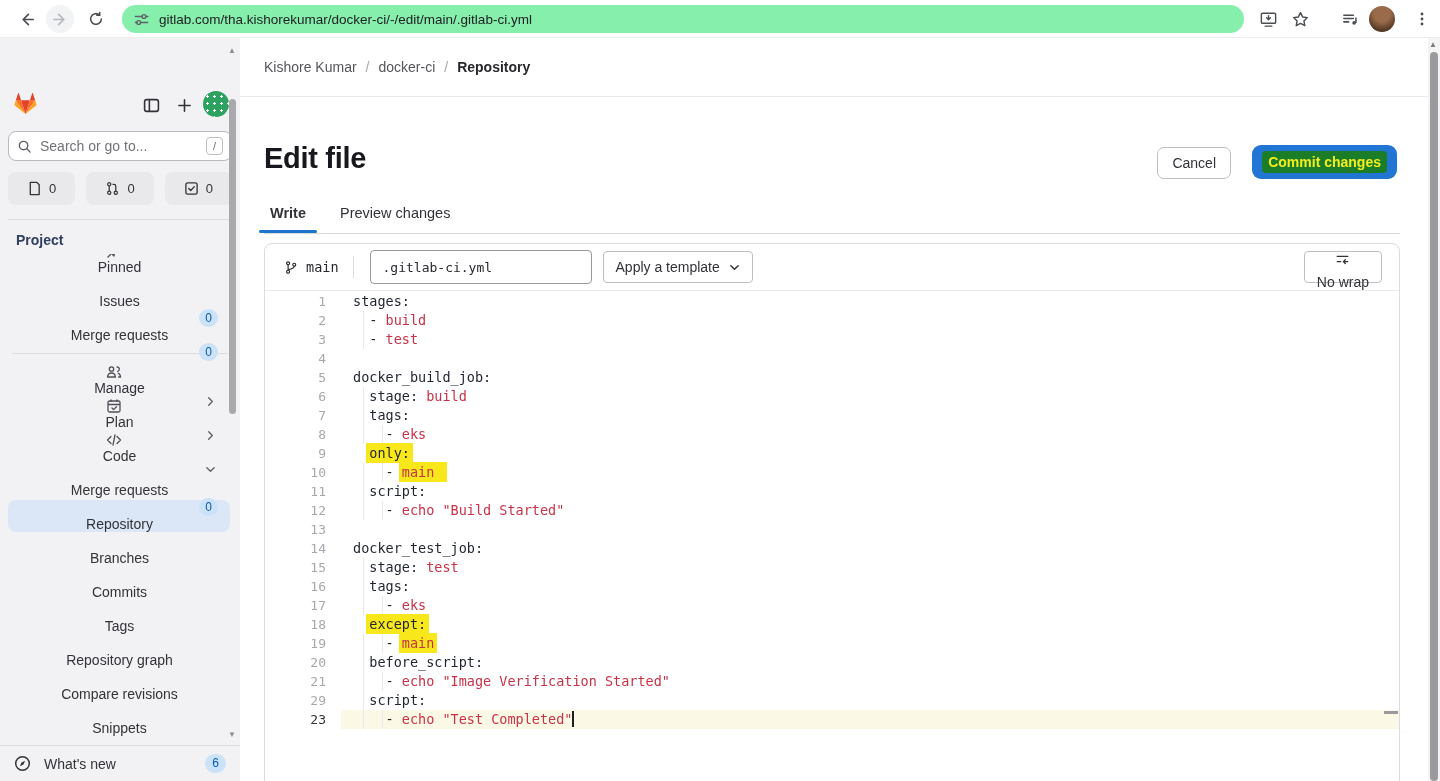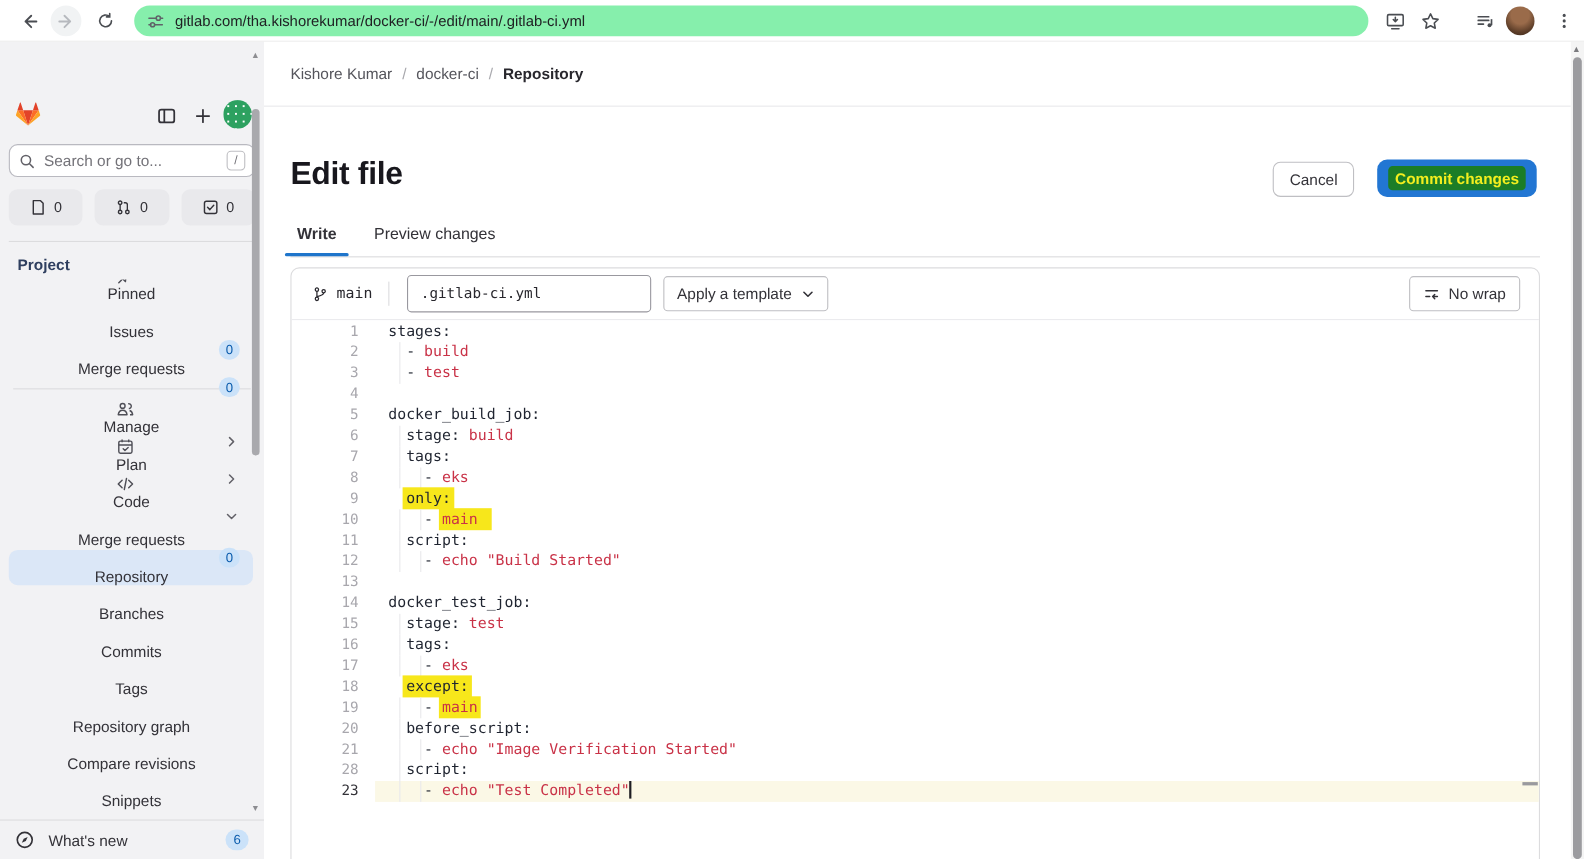--- a/index.html
+++ b/index.html
@@ -69,21 +69,21 @@
   .tab.write::after{content:"";position:absolute;left:-5px;right:-5px;bottom:0;height:3px;background:#1f75cb;border-radius:2px;}
   .tab.preview{left:70px;}
 
   
   .card{position:absolute;left:24px;top:205px;width:1136px;height:549px;border:1px solid #dcdcde;border-radius:8px;background:#fff;}
   .etoolbar{position:absolute;top:0;left:0;right:0;height:47px;border-bottom:1px solid #ebebee;display:flex;align-items:center;padding:0 17px 0 19px;}
   .branch{display:flex;align-items:center;gap:8px;font-family:"DejaVu Sans Mono",monospace;font-size:13.5px;color:#28272d;}
   .vsep{width:1px;height:22px;background:#dcdcde;margin:0 16px 0 14px;}
   .fninput{width:222px;height:34px;border:1px solid #99989f;border-radius:4px;font-family:"DejaVu Sans Mono",monospace;font-size:13px;color:#28272d;padding:0 12px;background:#fff;}
   .tplbtn{margin-left:11px;height:32px;padding:4px 12px;background:#fff;border:1px solid #bfbfc3;border-radius:4px;font-size:14px;color:#333238;display:flex;align-items:center;gap:9px;cursor:pointer;}
-  .wrapbtn{margin-left:auto;height:32px;padding:0 12px;background:#fff;border:1px solid #bfbfc3;border-radius:4px;font-size:14px;color:#333238;display:flex;align-items:center;gap:8px;cursor:pointer;}
+  .wrapbtn{margin-left:auto;height:32px;padding:0 12px;background:#fff;border:1px solid #bfbfc3;border-radius:4px;font-size:14px;color:#333238;display:flex;align-items:center;gap:8px;cursor:pointer;flex-direction:column;}
   .codearea{position:absolute;top:48px;left:0;right:0;bottom:0;overflow:hidden;font-family:"DejaVu Sans Mono",monospace;border-radius:0 0 8px 8px;}
   .cl{position:relative;height:19px;}
   .cl .ln{position:absolute;left:0;top:0;width:61px;text-align:right;font-size:13px;line-height:19px;color:#a8a7ad;}
   .cl.active .ln{color:#333238;}
   .cl.active::before{content:"";position:absolute;left:76px;right:0;top:0;bottom:0;background:#fbf8e6;}
   .cl .lc{position:absolute;left:88px;top:0;white-space:pre;font-size:13.5px;line-height:19px;}
   .tk-k{color:#1f2430;}
   .tk-v{color:#c93247;}
   .hl{background:#f7e71b;padding:2px 3px;margin:-2px -3px;}
   .hl.ext{padding-right:13px;margin-right:-13px;}
@@ -490,21 +490,21 @@
             <span class="lc"><span class="tk-k">  before_script:</span></span>
           </div>
           <div class="cl">
             <span class="guide" style="left: calc(1ch + 88px);"></span>
             <span class="guide" style="left: calc(3ch + 88px);"></span>
             <span class="ln">21</span>
             <span class="lc"><span class="tk-k">    - </span><span class="tk-v">echo "Image Verification Started"</span></span>
           </div>
           <div class="cl">
             <span class="guide" style="left: calc(1ch + 88px);"></span>
-            <span class="ln">28</span>
+            <span class="ln">29</span>
             <span class="lc"><span class="tk-k">  script:</span></span>
           </div>
           <div class="cl active">
             <span class="guide" style="left: calc(1ch + 88px);"></span>
             <span class="guide" style="left: calc(3ch + 88px);"></span>
             <span class="ln">23</span>
             <span class="lc"><span class="tk-k">    - </span><span class="tk-v">echo "Test Completed"</span><span class="cursor"></span></span>
           </div>
         </div>
       <div class="ovmark"></div>

